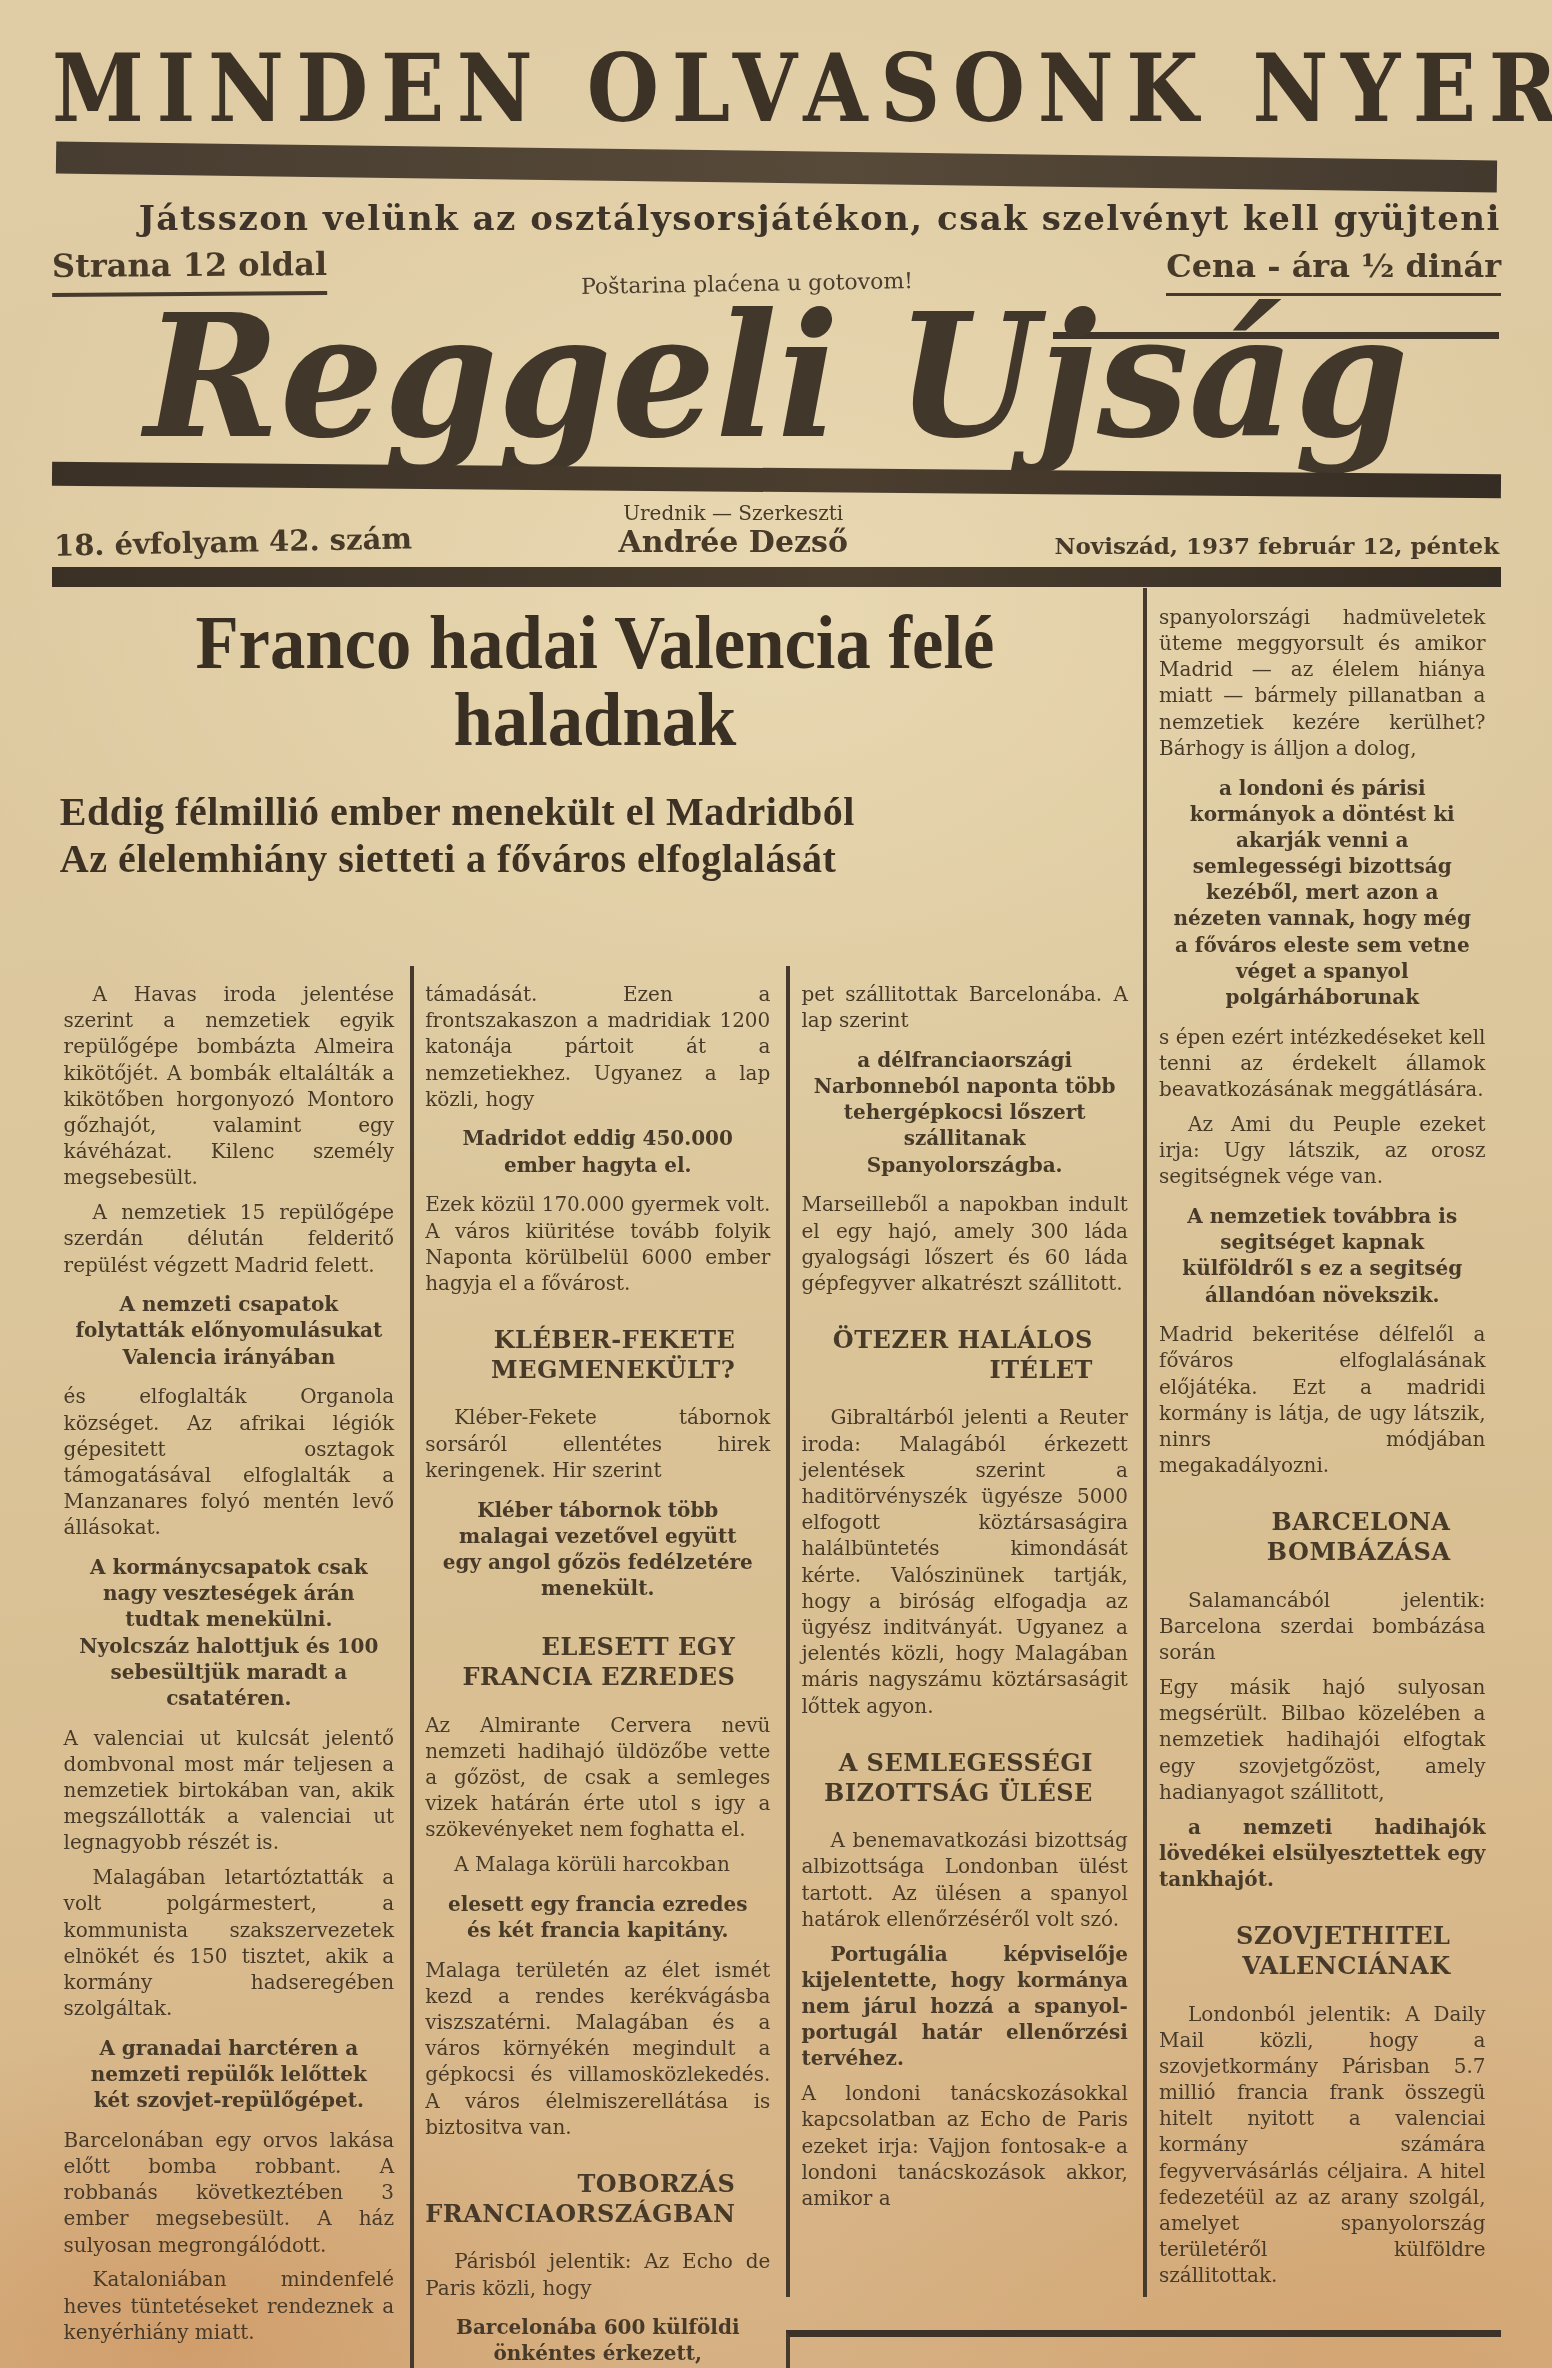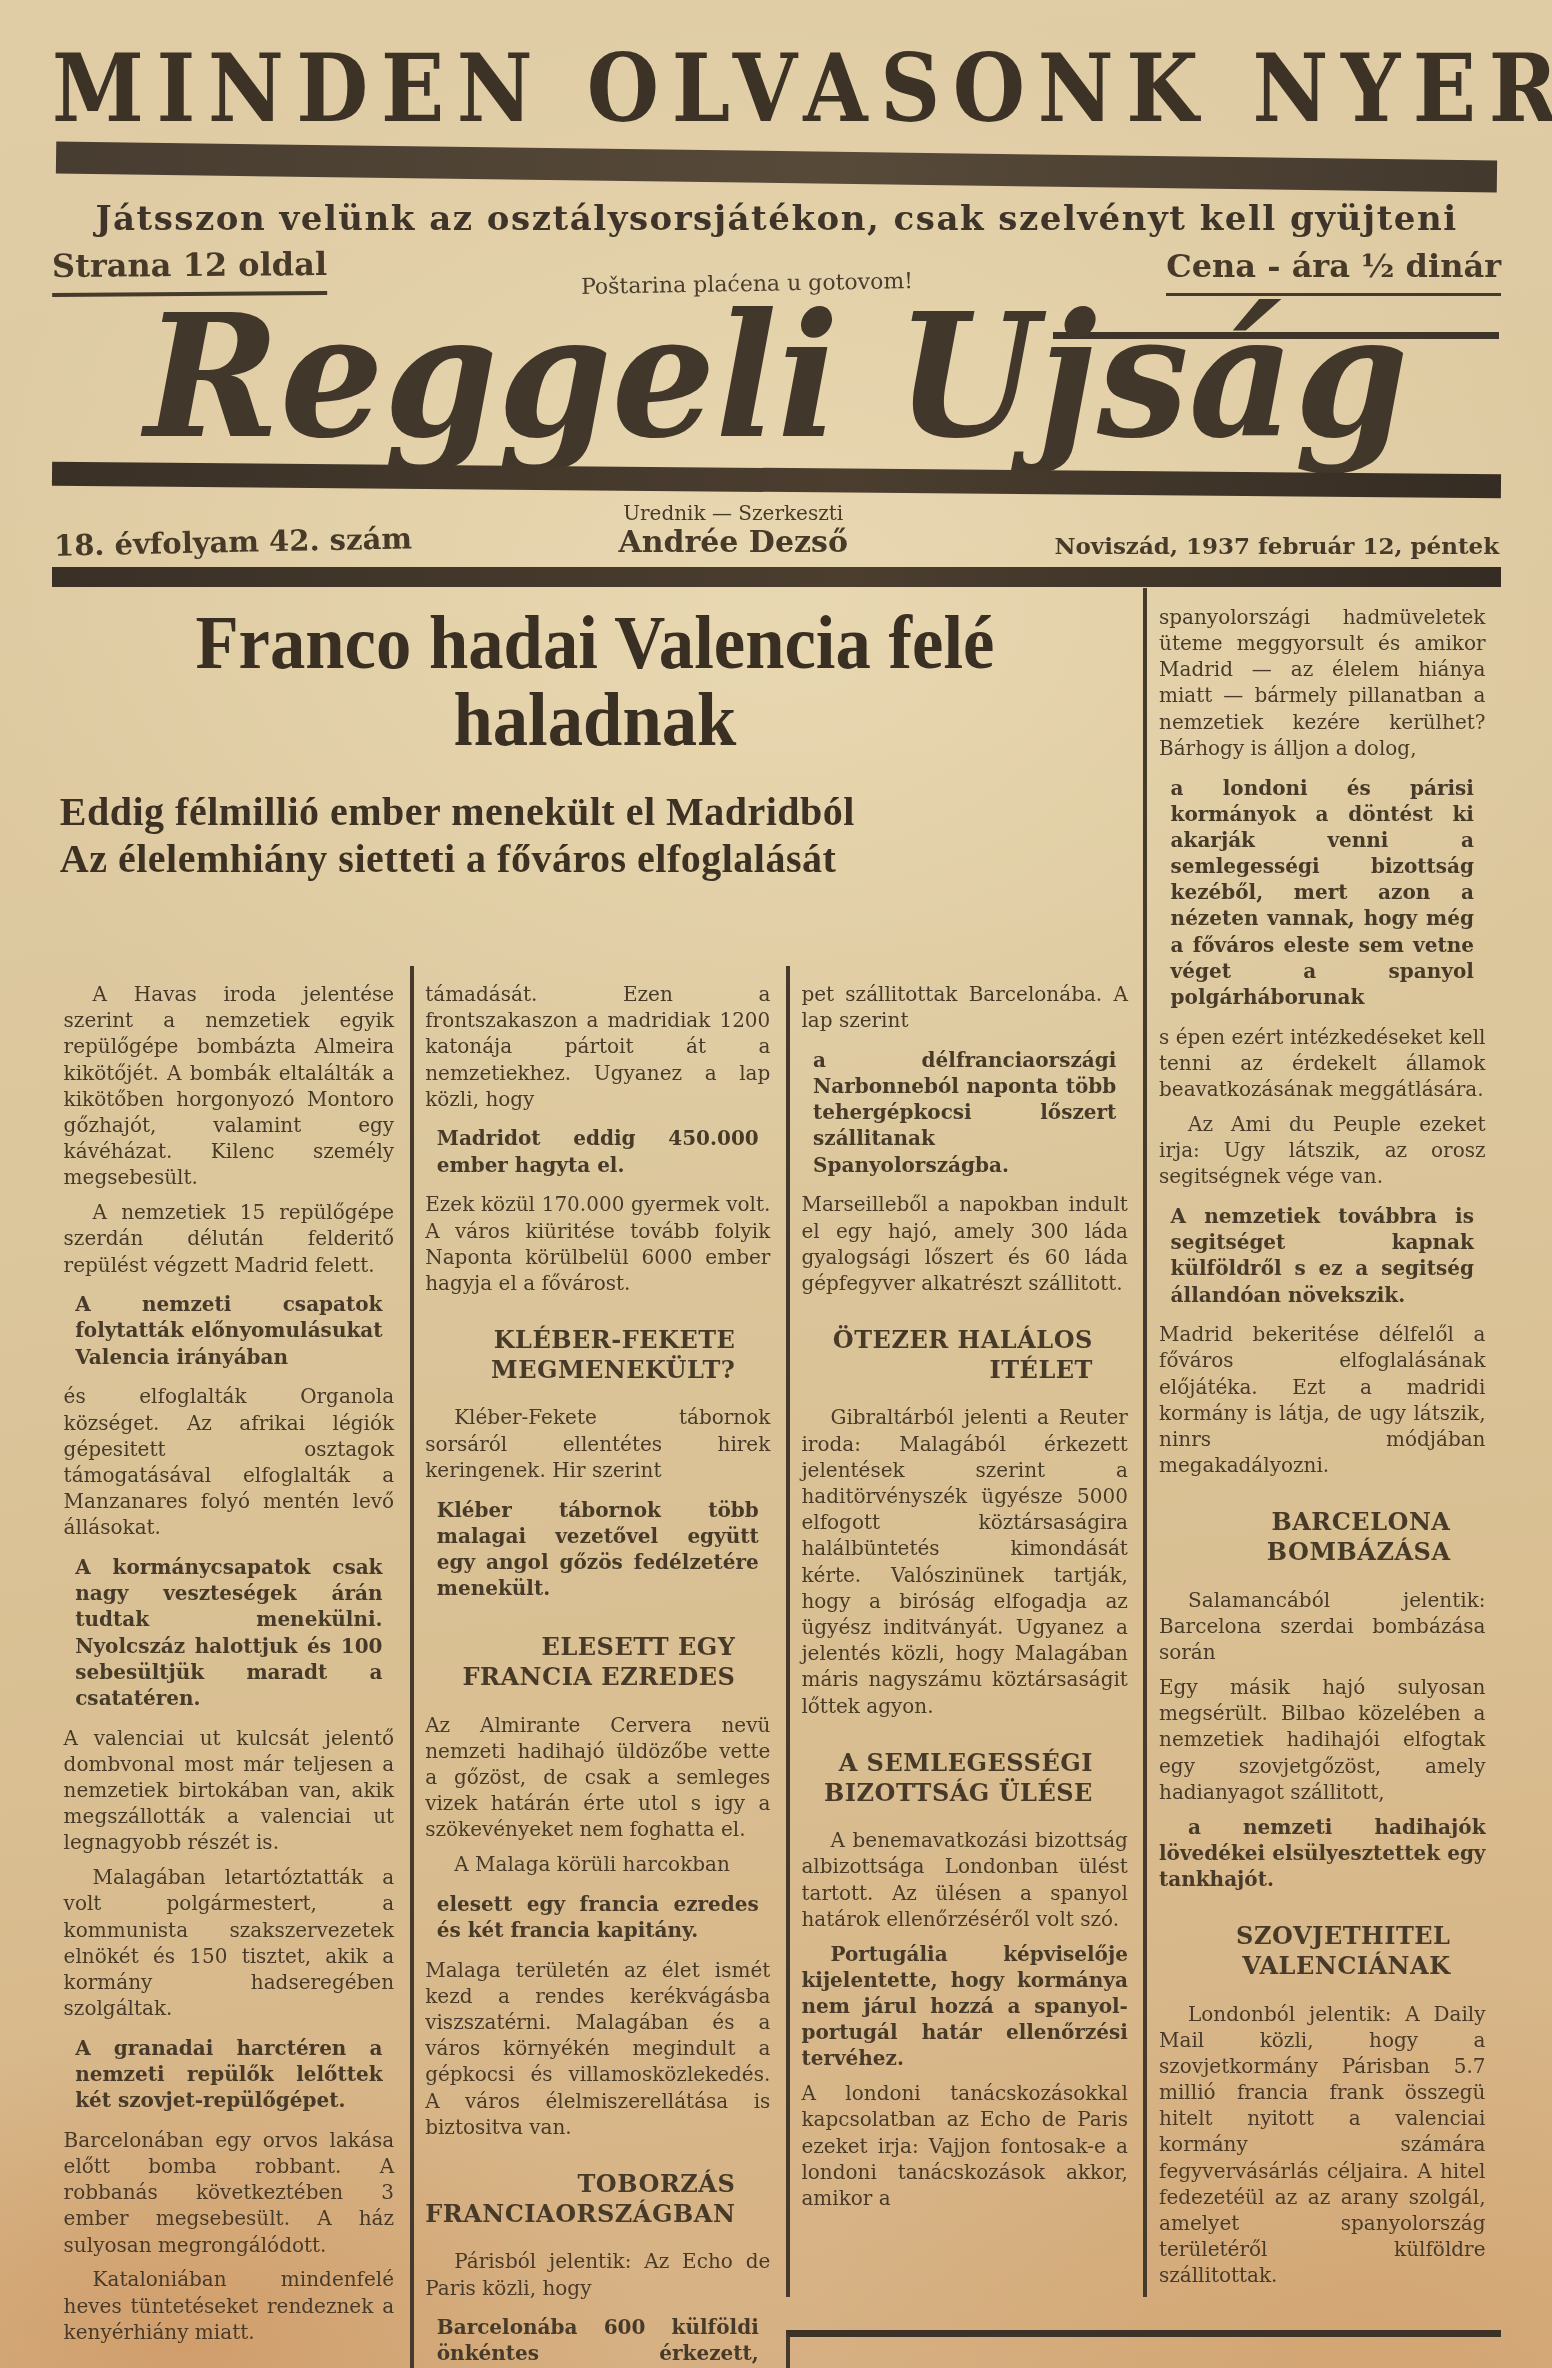--- a/index.html
+++ b/index.html
@@ -25,21 +25,21 @@
     font-size:83px; font-weight:bold;
     letter-spacing:12.6px; line-height:1;
     color:#3d3226;
     transform:scaleY(1.12);
     transform-origin:top center;
     margin-top:17.5px;
     white-space:nowrap;
   }
   .banner-bar { height:32px; margin:25px 3.9px 15.5px 3.9px; transform:rotate(0.75deg); opacity:0.92; }
   .slogan {
-    text-align:center; font-size:34px; font-weight:bold;
+    text-align:right; font-size:34px; font-weight:bold;
     letter-spacing:1.5px; color:#3f342a; white-space:nowrap;
   }
   .info-row { display:flex; justify-content:space-between; align-items:flex-end; margin-top:8px; }
   .info-left  { font-size:32px; font-weight:bold; border-bottom:4.9px solid #453a2c; padding-bottom:7.8px; transform:rotate(-0.4deg); }
   .info-center{ font-size:22px; margin-top:15.5px; transform:rotate(-1deg); color:#4a3d2e; }
   .info-right { font-size:32px; font-weight:bold; border-bottom:3.9px solid #453a2c; padding-bottom:7.8px; }
   .masthead-toprule { position:absolute; top:332px; right:54px; width:446px; height:6.8px; background:#3e342a; }
   .masthead {
     text-align:center;
     font-size:163px; font-weight:bold; font-style:italic;
@@ -80,21 +80,21 @@
   .col1 { grid-column:1; grid-row:2/4; }
   .col2 { grid-column:2; grid-row:2/4; }
   .col3 { grid-column:3; grid-row:2/3; }
   .col4 { grid-column:4; grid-row:1/3; }
   .rule-left { border-left:4.9px solid #453a2b; }
 
   .para { margin:0 0 8.7px 0; text-indent:29px; }
   .para.cont { text-indent:0; }
   .para.plain {}
   .para.bold { font-weight:bold; }
-  .para.bold-center { font-weight:bold; text-indent:0; padding:1.9px 11.6px; margin:11.6px 0; }
+  .para.bold-center { font-weight:bold; text-align:center; text-indent:0; padding:1.9px 11.6px; margin:11.6px 0; }
   .para.subhead {
     font-size:24px; font-weight:bold; text-indent:0; text-align:right;
     line-height:1.25; margin:29px 0 19.4px 0; padding-right:35px; letter-spacing:0.5px;
   }
 
   
   .alban { grid-column:3/5; grid-row:3; border-top:7.8px solid #3c3227; margin-top:33px; padding-top:21.3px; }
   .alban.rule-left { border-left:4.9px solid #453a2b; }
 </style>
 </head>

